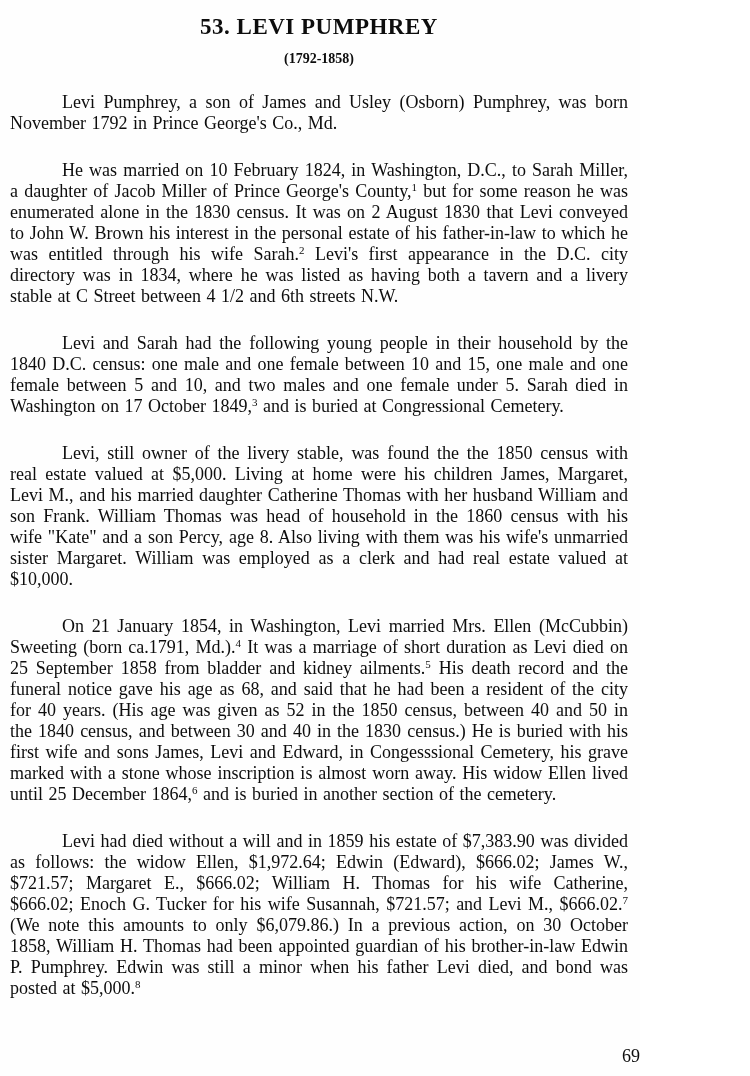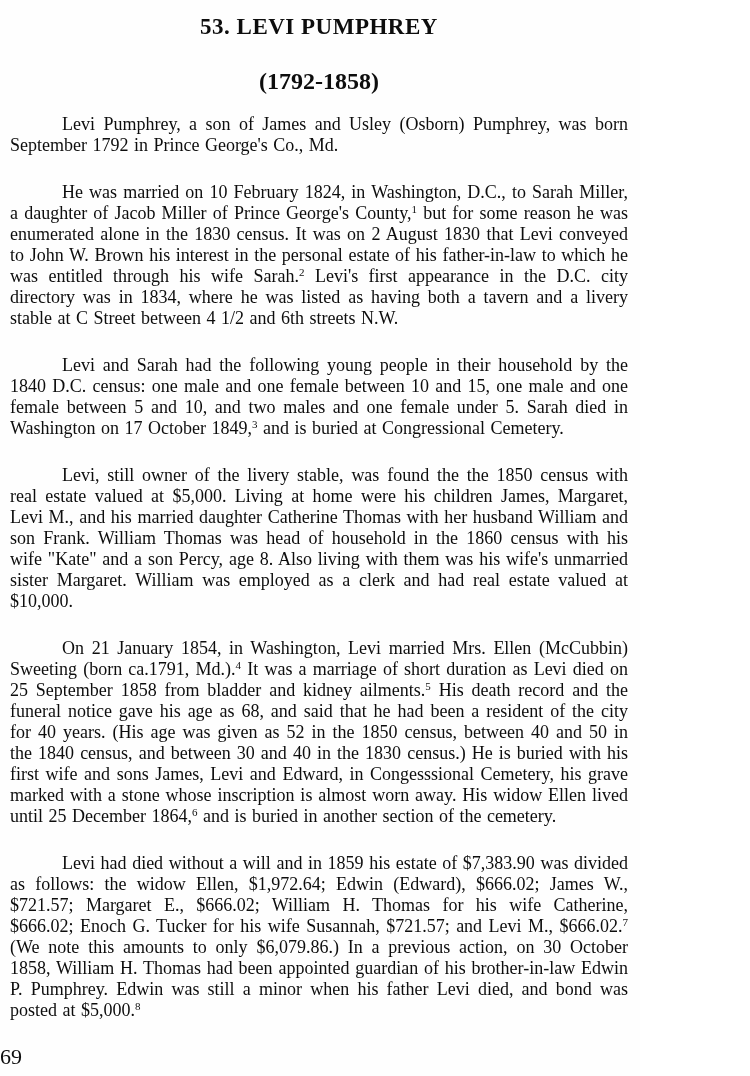--- a/index.html
+++ b/index.html
@@ -20,24 +20,24 @@
   }
   .doc-title {
     font-size: 23px;
     font-weight: bold;
     text-align: center;
     letter-spacing: 0.5px;
     margin: 2px 0 0 0;
     line-height: 26px;
   }
   .doc-subtitle {
-    font-size: 24px;
+    font-size: 14px;
     font-weight: bold;
     text-align: center;
-    margin: 30px 0 0 0;
+    margin: 8px 0 0 0;
     line-height: 22px;
   }
   .paragraphs {
     margin-top: 22px;
   }
   .para {
     font-size: 18px;
     line-height: 21px;
     text-align: justify;
     text-indent: 52px;
@@ -55,34 +55,34 @@
   }
   .bold-italic {
     font-style: italic;
     font-weight: bold;
   }
   .page-number {
     position: absolute;
     top: 1046px;
     left: 0;
     width: 100%;
-    text-align: left;
-    font-size: 22px;
+    text-align: right;
+    font-size: 18px;
     line-height: 21px;
   }
 </style>
 </head>
 <body>
 
 <div class="page">
   <h1 class="doc-title">53. LEVI PUMPHREY</h1>
   <h2 class="doc-subtitle">(1792-1858)</h2>
 
   <div class="paragraphs">
-      <p class="para"><span>Levi Pumphrey, a son of James and Usley (Osborn) Pumphrey, was born September 1792 in Prince George's Co., Md.</span></p>
+      <p class="para"><span>Levi Pumphrey, a son of James and Usley (Osborn) Pumphrey, was born November 1792 in Prince George's Co., Md.</span></p>
       <p class="para"><span>He was married on 10 February 1824, in Washington, D.C., to Sarah Miller, a daughter of Jacob Miller of Prince George's County,</span><sup>1</sup><span> but for some reason he was enumerated alone in the 1830 census.  It was on 2 August 1830 that Levi conveyed to John W. Brown his interest in the personal estate of his father-in-law to which he was entitled through his wife Sarah.</span><sup>2</sup><span>  Levi's first appearance in the D.C. city directory was in 1834, where he was listed as having both a tavern and a livery stable at C Street between 4 1/2 and 6th streets N.W.</span></p>
       <p class="para"><span>Levi and Sarah had the following young people in their household by the 1840 D.C. census: one male and one female between 10 and 15, one male and one female between 5 and 10, and two males and one female under 5.  Sarah died in Washington on 17 October 1849,</span><sup>3</sup><span> and is buried at Congressional Cemetery.</span></p>
       <p class="para"><span>Levi, still owner of the livery stable, was found the the 1850 census with real estate valued at $5,000.  Living at home were his children James, Margaret, Levi M., and his married daughter Catherine Thomas with her husband William and son Frank.  William Thomas was head of household in the 1860 census with his wife "Kate" and a son Percy, age 8.  Also living with them was his wife's unmarried sister Margaret.  William was employed as a clerk and had real estate valued at $10,000.</span></p>
       <p class="para"><span>On 21 January 1854, in Washington, Levi married Mrs. Ellen (McCubbin) Sweeting (born ca.1791, Md.).</span><sup>4</sup><span>  It was a marriage of short duration as Levi died on 25 September 1858 from bladder and kidney ailments.</span><sup>5</sup><span> His death record and the funeral notice gave his age as 68, and said that he had been a resident of the city for 40 years. (His age was given as 52 in the 1850 census, between 40 and 50 in the 1840 census, and between 30 and 40 in the 1830 census.) He is buried with his first wife and sons James, Levi and Edward, in Congesssional Cemetery, his grave marked with a stone whose inscription is almost worn away.  His widow Ellen lived until 25 December 1864,</span><sup>6</sup><span> and is buried in another section of the cemetery.</span></p>
       <p class="para"><span>Levi had died without a will and in 1859 his estate of $7,383.90 was divided as follows: the widow Ellen, $1,972.64; Edwin (Edward), $666.02; James W., $721.57; Margaret E., $666.02; William H. Thomas for his wife Catherine, $666.02; Enoch G. Tucker for his wife Susannah, $721.57; and Levi M., $666.02.</span><sup>7</sup><span> (We note this amounts to only $6,079.86.) In a previous action, on 30 October 1858, William H. Thomas had been appointed guardian of his brother-in-law Edwin P. Pumphrey.  Edwin was still a minor when his father Levi died, and bond was posted at $5,000.</span><sup>8</sup></p>
     </div>
 
   <div class="page-number">69</div>
 </div>
 

